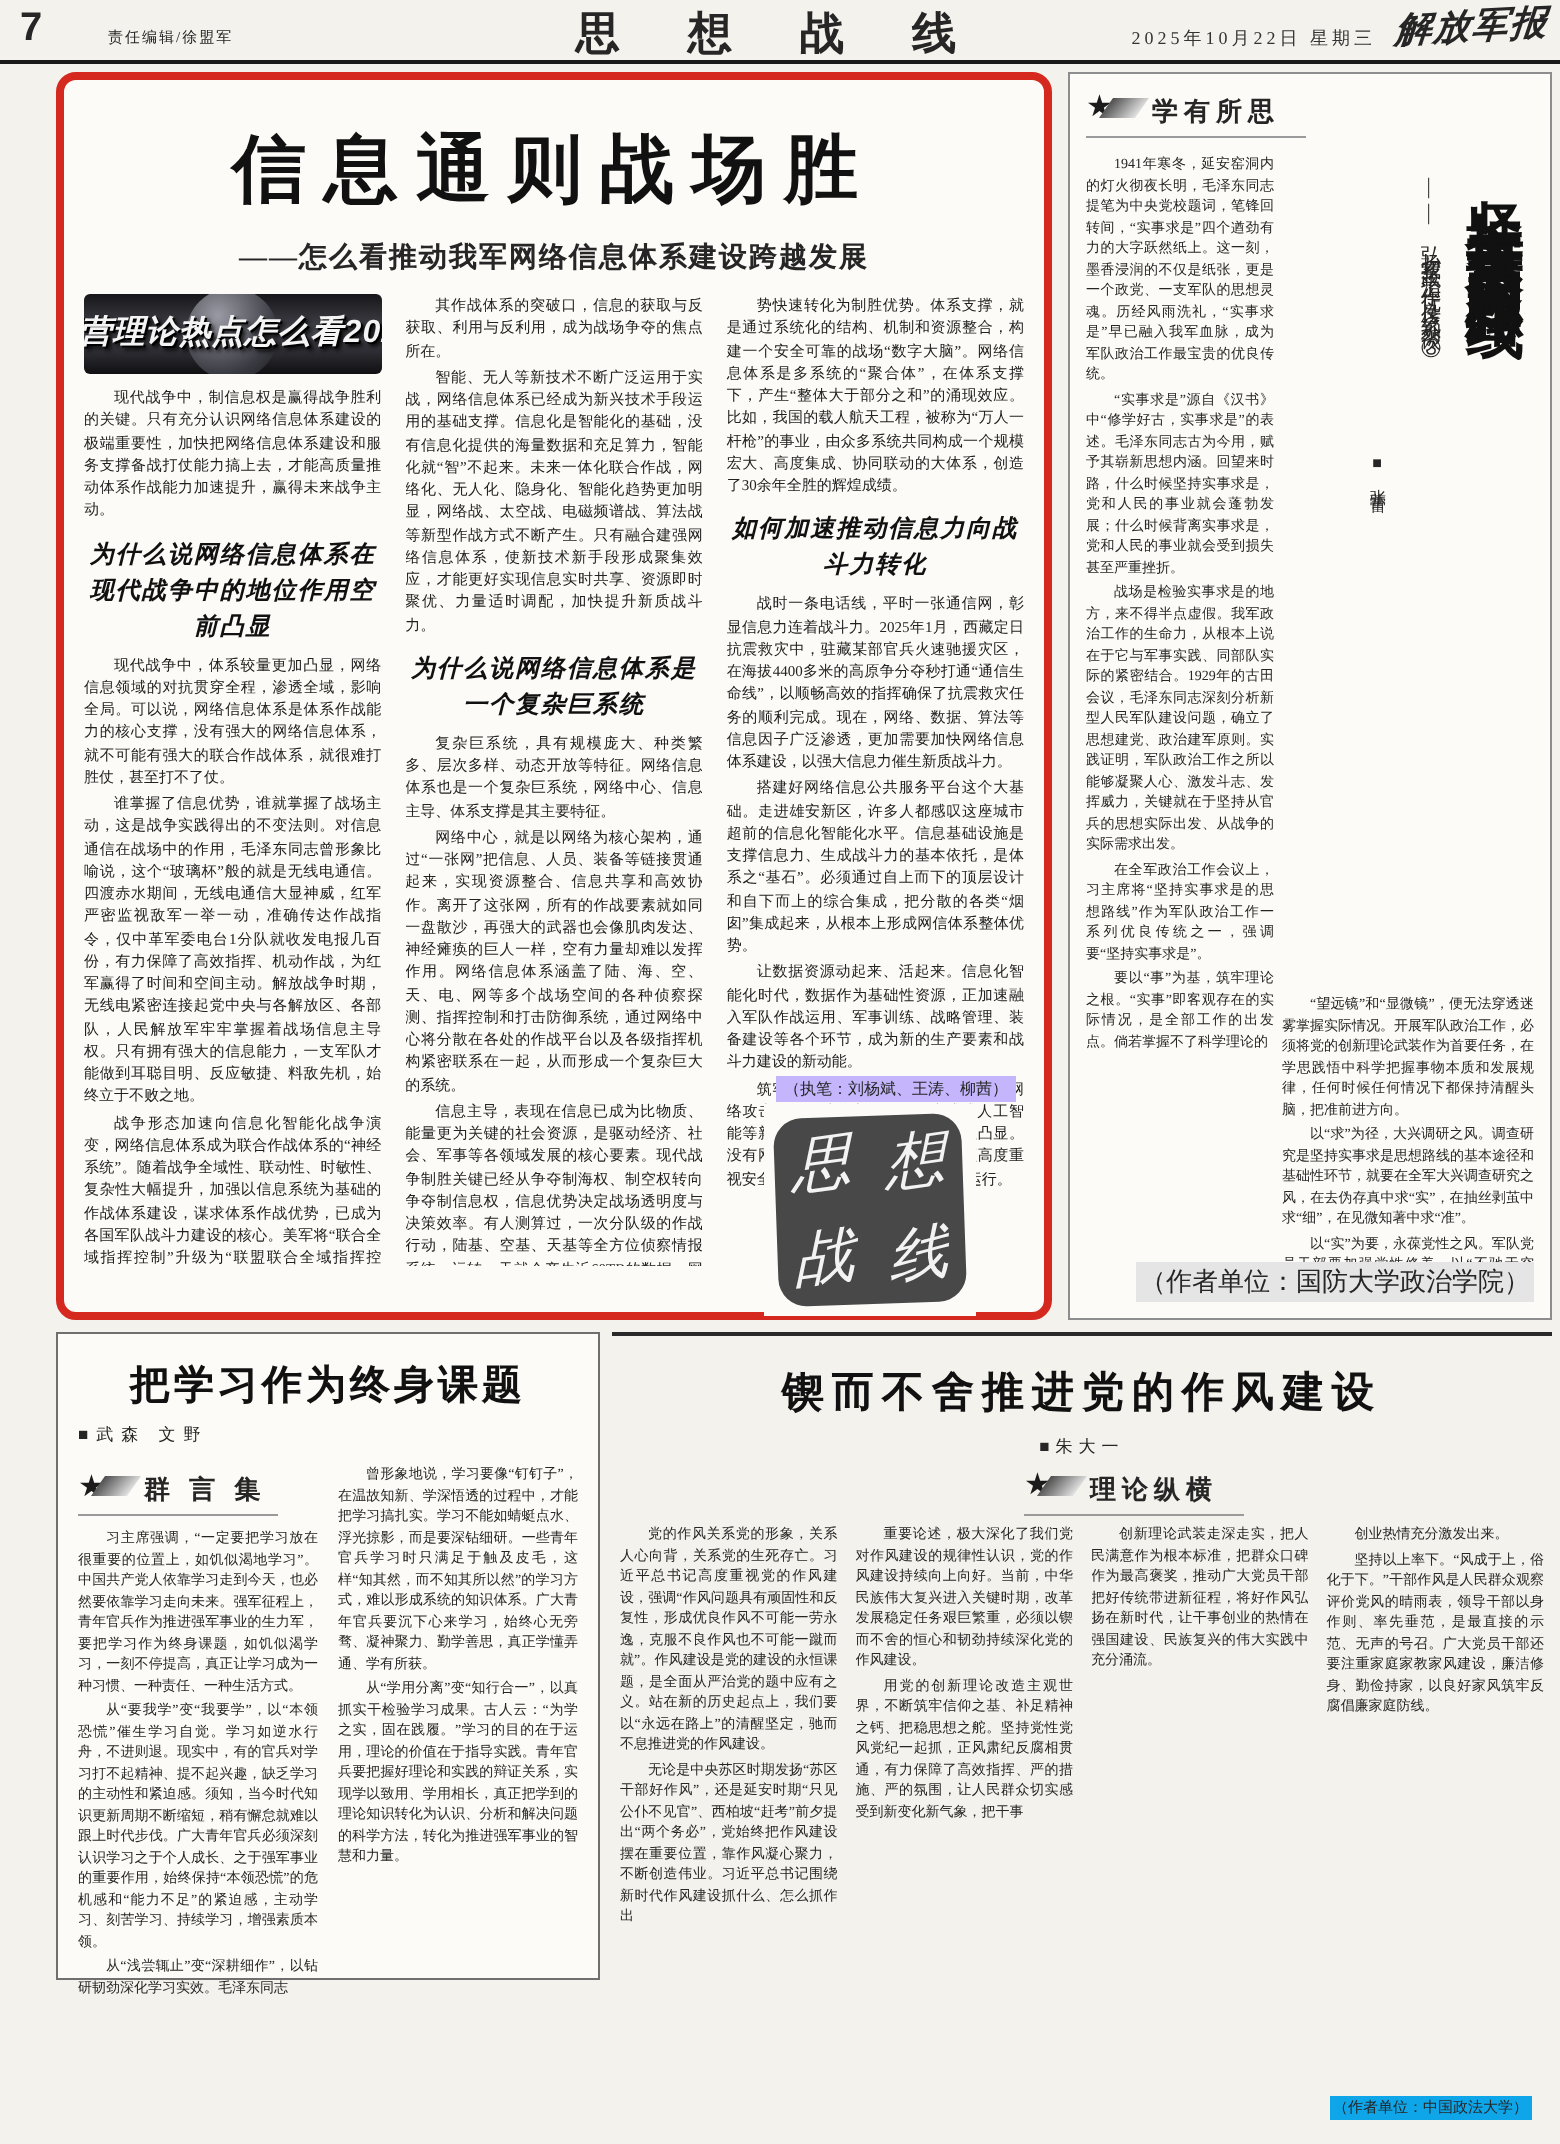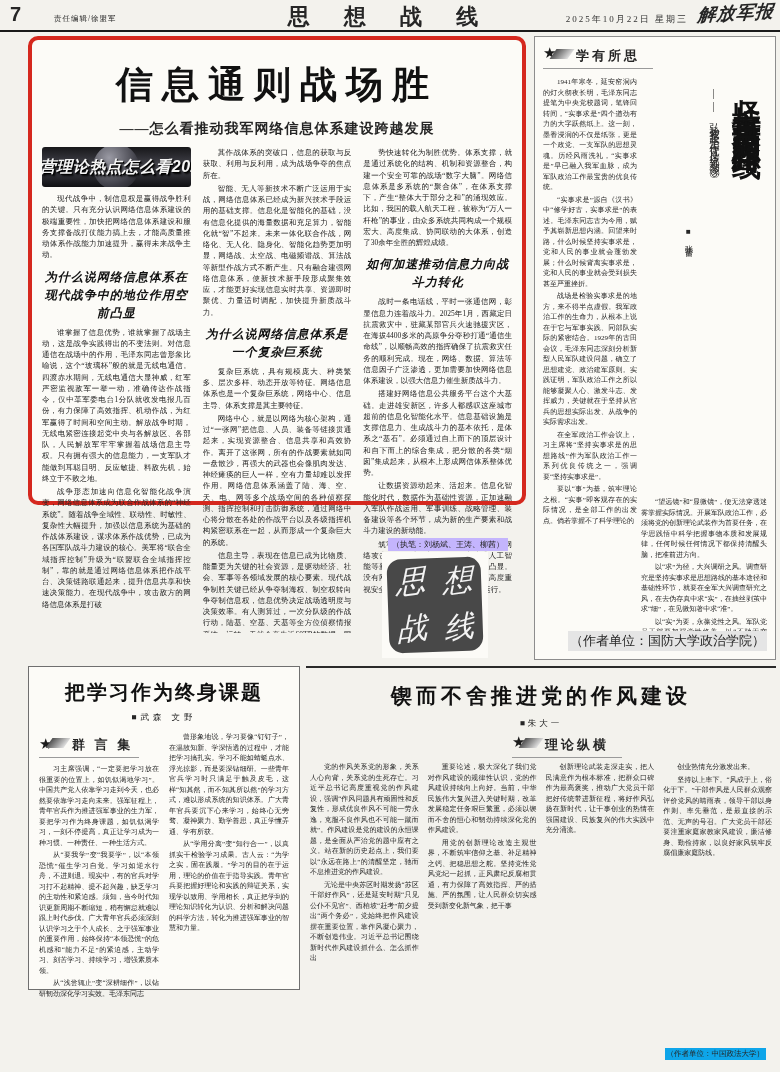--- a/index.html
+++ b/index.html
@@ -19,21 +19,21 @@
   .box{position:absolute;box-sizing:border-box;background:#fcfbf7;}
   p{margin:0 0 2px 0;text-indent:2em;text-align:justify;}
   .badge{display:flex;align-items:flex-end;gap:3px;border-bottom:1px solid #9a9a9a;padding-bottom:3px;}
   .zmark{position:relative;width:30px;height:20px;flex:none;}
   .zmark .st{position:absolute;left:0;top:-1px;font-size:15px;color:#1b1b1b;font-style:normal;}
   .zmark .sw{position:absolute;left:10px;top:4px;width:18px;height:10px;
              background:linear-gradient(100deg,#4d4d4d,#e4e4e4);transform:skewX(-35deg);}
   .badge-label{font-weight:bold;font-size:13px;letter-spacing:3px;white-space:nowrap;
                font-family:"Liberation Sans","DejaVu Sans",sans-serif;}
   
-  #main-box{left:28px;top:36px;width:498px;height:469px;border:4px solid #d5281e;border-radius:10px;
+  #main-box{left:28px;top:36px;width:498px;height:624px;border:4px solid #d5281e;border-radius:10px;
             padding:4px 10px;}
   .main-headline{margin-top:16px;text-align:center;font-size:37px;font-weight:bold;letter-spacing:9px;
                  font-family:"Liberation Sans","DejaVu Sans",sans-serif;color:#111;}
   .main-subtitle{margin-top:10px;text-align:center;font-size:14px;font-weight:bold;letter-spacing:1px;}
   .main-cols{display:flex;gap:12px;margin-top:9px;height:486px;overflow:hidden;}
   .mcol{flex:1;overflow:hidden;font-size:7.5px;line-height:1.5;color:#222;}
   .subhead{font-size:12px;font-weight:bold;line-height:1.5;letter-spacing:1px;text-align:center;
            text-indent:0;margin:7px 0 5px 0;font-family:"Liberation Sans","DejaVu Sans",sans-serif;color:#111;font-style:italic;}
   .banner{position:relative;height:40px;margin:0 0 6px 0;border-radius:3px;overflow:hidden;
           background:linear-gradient(180deg,#17171a,#45454d 48%,#101013);
@@ -59,21 +59,21 @@
   .v-subtitle{position:absolute;right:46px;top:14px;writing-mode:vertical-rl;font-size:10px;
               letter-spacing:3px;height:330px;}
   .v-author{position:absolute;right:74px;top:152px;writing-mode:vertical-rl;font-size:8px;letter-spacing:2px;}
   .rcol2{position:absolute;right:0;top:422px;width:126px;height:134px;overflow:hidden;
          font-size:7px;line-height:1.5;}
   .r-unit{position:absolute;right:0;bottom:0;font-size:13px;background:#e5e5e5;padding:1px 2px;}
   
   #bl-box{left:28px;top:666px;width:272px;height:324px;border:1px solid #6f6f6f;padding:8px 10px;}
   .bl-title{text-align:center;font-size:20px;font-weight:bold;letter-spacing:2px;margin-top:4px;
             font-family:"Liberation Sans","DejaVu Sans",sans-serif;color:#111;}
-  .bl-author{text-align:center;font-size:8.5px;letter-spacing:4px;margin-top:6px;}
+  .bl-author{text-align:left;font-size:8.5px;letter-spacing:4px;margin-top:6px;}
   .bl-cols{display:flex;gap:10px;margin-top:8px;height:330px;overflow:hidden;}
   .blcol{flex:1;overflow:hidden;font-size:7px;line-height:1.5;}
   .bl-badge{width:100px;margin:2px 0 6px 0;}
   
   #br-box{left:306px;top:666px;width:470px;height:400px;border-top:2px solid #2a2a2a;
           padding:4px 4px;background:transparent;}
   .br-title{text-align:center;font-size:21px;font-weight:bold;letter-spacing:4px;margin-top:10px;
             font-family:"Liberation Sans","DejaVu Sans",sans-serif;color:#111;}
   .br-author{text-align:center;font-size:8.5px;letter-spacing:3px;margin-top:8px;}
   .br-badge-row{position:relative;height:26px;margin-top:4px;}
@@ -98,20 +98,21 @@
     <div class="main-headline">信息通则战场胜</div>
     <div class="main-subtitle">——怎么看推动我军网络信息体系建设跨越发展</div>
     <div class="main-cols">
       <div class="mcol">
         <div class="banner">
           <span class="orb"></span>
           <span class="banner-text">军营理论热点怎么看2025</span>
         </div>
         <p>现代战争中，制信息权是赢得战争胜利的关键。只有充分认识网络信息体系建设的极端重要性，加快把网络信息体系建设和服务支撑备战打仗能力搞上去，才能高质量推动体系作战能力加速提升，赢得未来战争主动。</p>
         <div class="subhead">为什么说网络信息体系在现代战争中的地位作用空前凸显</div>
+        <p>现代战争中，体系较量更加凸显，网络信息领域的对抗贯穿全程，渗透全域，影响全局。可以说，网络信息体系是体系作战能力的核心支撑，没有强大的网络信息体系，就不可能有强大的联合作战体系，就很难打胜仗，甚至打不了仗。</p>
         <p>谁掌握了信息优势，谁就掌握了战场主动，这是战争实践得出的不变法则。对信息通信在战场中的作用，毛泽东同志曾形象比喻说，这个“玻璃杯”般的就是无线电通信。四渡赤水期间，无线电通信大显神威，红军严密监视敌军一举一动，准确传达作战指令，仅中革军委电台1分队就收发电报几百份，有力保障了高效指挥、机动作战，为红军赢得了时间和空间主动。解放战争时期，无线电紧密连接起党中央与各解放区、各部队，人民解放军牢牢掌握着战场信息主导权。只有拥有强大的信息能力，一支军队才能做到耳聪目明、反应敏捷、料敌先机，始终立于不败之地。</p>
         <p>战争形态加速向信息化智能化战争演变，网络信息体系成为联合作战体系的“神经系统”。随着战争全域性、联动性、时敏性、复杂性大幅提升，加强以信息系统为基础的作战体系建设，谋求体系作战优势，已成为各国军队战斗力建设的核心。美军将“联合全域指挥控制”升级为“联盟联合全域指挥控制”，靠的就是通过网络信息体系把作战平台、决策链路联通起来，提升信息共享和快速决策能力。在现代战争中，攻击敌方的网络信息体系是打破</p>
       </div>
       <div class="mcol">
         <p>其作战体系的突破口，信息的获取与反获取、利用与反利用，成为战场争夺的焦点所在。</p>
         <p>智能、无人等新技术不断广泛运用于实战，网络信息体系已经成为新兴技术手段运用的基础支撑。信息化是智能化的基础，没有信息化提供的海量数据和充足算力，智能化就“智”不起来。未来一体化联合作战，网络化、无人化、隐身化、智能化趋势更加明显，网络战、太空战、电磁频谱战、算法战等新型作战方式不断产生。只有融合建强网络信息体系，使新技术新手段形成聚集效应，才能更好实现信息实时共享、资源即时聚优、力量适时调配，加快提升新质战斗力。</p>
         <div class="subhead">为什么说网络信息体系是一个复杂巨系统</div>
         <p>复杂巨系统，具有规模庞大、种类繁多、层次多样、动态开放等特征。网络信息体系也是一个复杂巨系统，网络中心、信息主导、体系支撑是其主要特征。</p>
         <p>网络中心，就是以网络为核心架构，通过“一张网”把信息、人员、装备等链接贯通起来，实现资源整合、信息共享和高效协作。离开了这张网，所有的作战要素就如同一盘散沙，再强大的武器也会像肌肉发达、神经瘫痪的巨人一样，空有力量却难以发挥作用。网络信息体系涵盖了陆、海、空、天、电、网等多个战场空间的各种侦察探测、指挥控制和打击防御系统，通过网络中心将分散在各处的作战平台以及各级指挥机构紧密联系在一起，从而形成一个复杂巨大的系统。</p>
         <p>信息主导，表现在信息已成为比物质、能量更为关键的社会资源，是驱动经济、社会、军事等各领域发展的核心要素。现代战争制胜关键已经从争夺制海权、制空权转向争夺制信息权，信息优势决定战场透明度与决策效率。有人测算过，一次分队级的作战行动，陆基、空基、天基等全方位侦察情报系统，运转一天就会产生近60TB的数据。网络信息体系就是要将这些海量信息收集好、处理好、运用好，以信息高效流转主导联合作战各环节，推动信息优</p>

